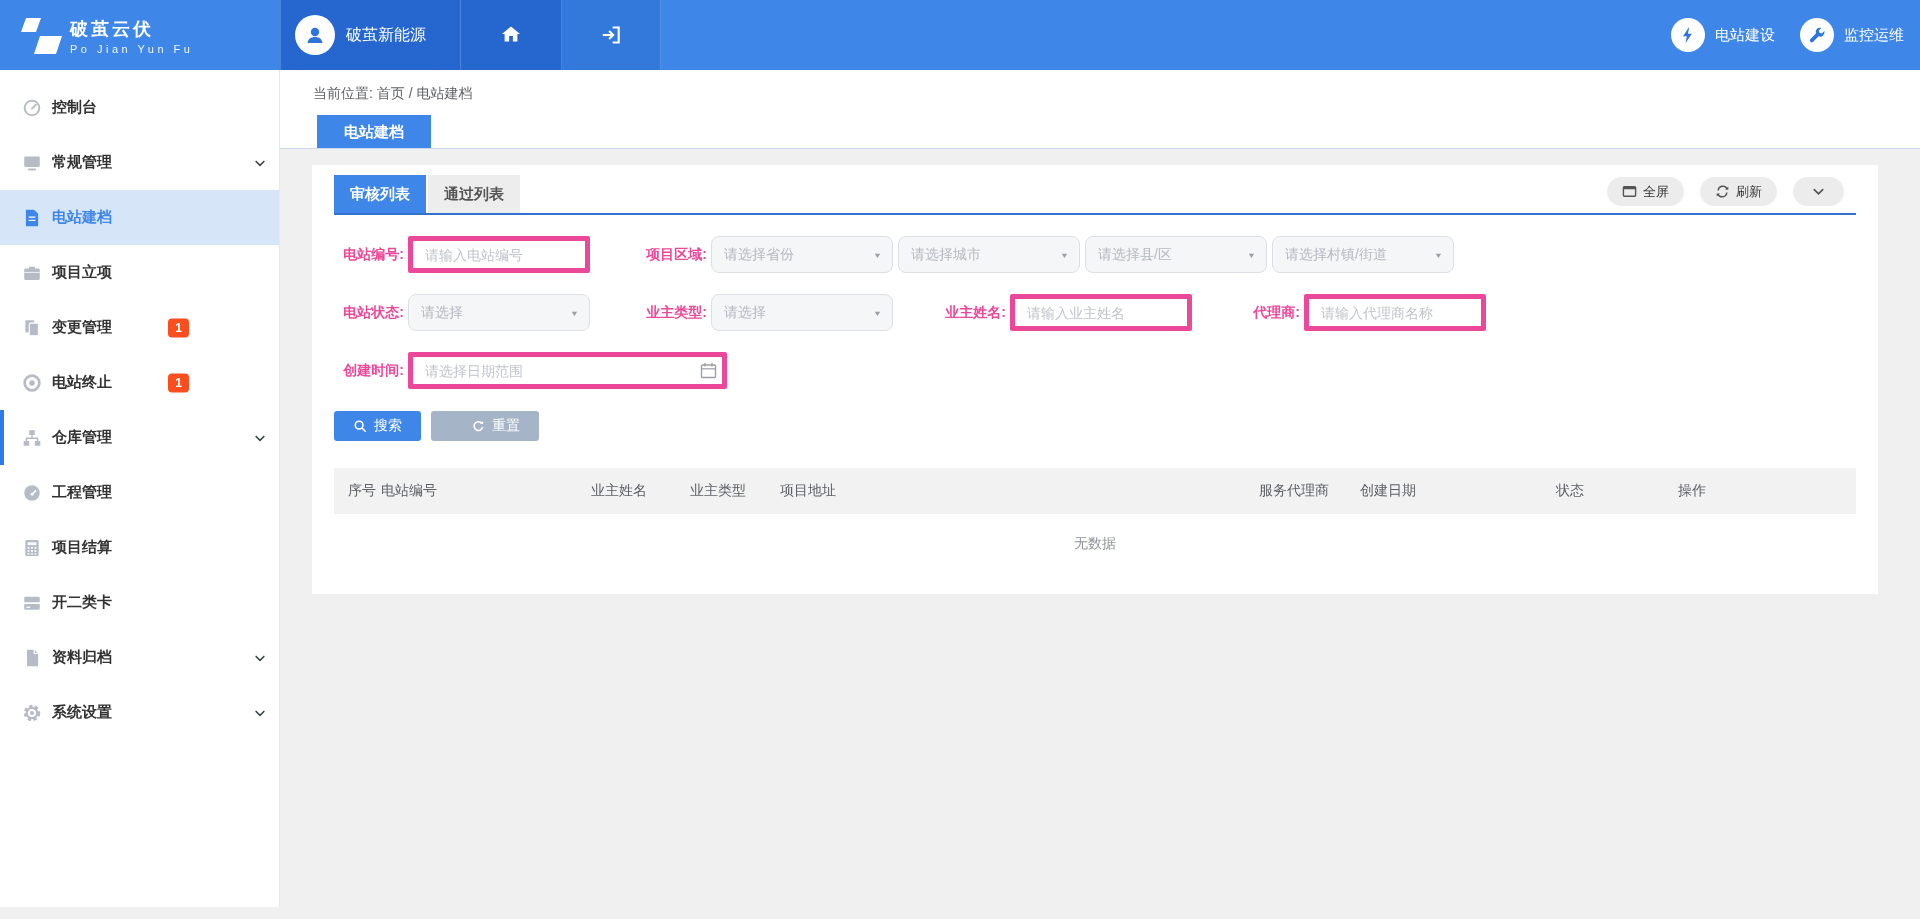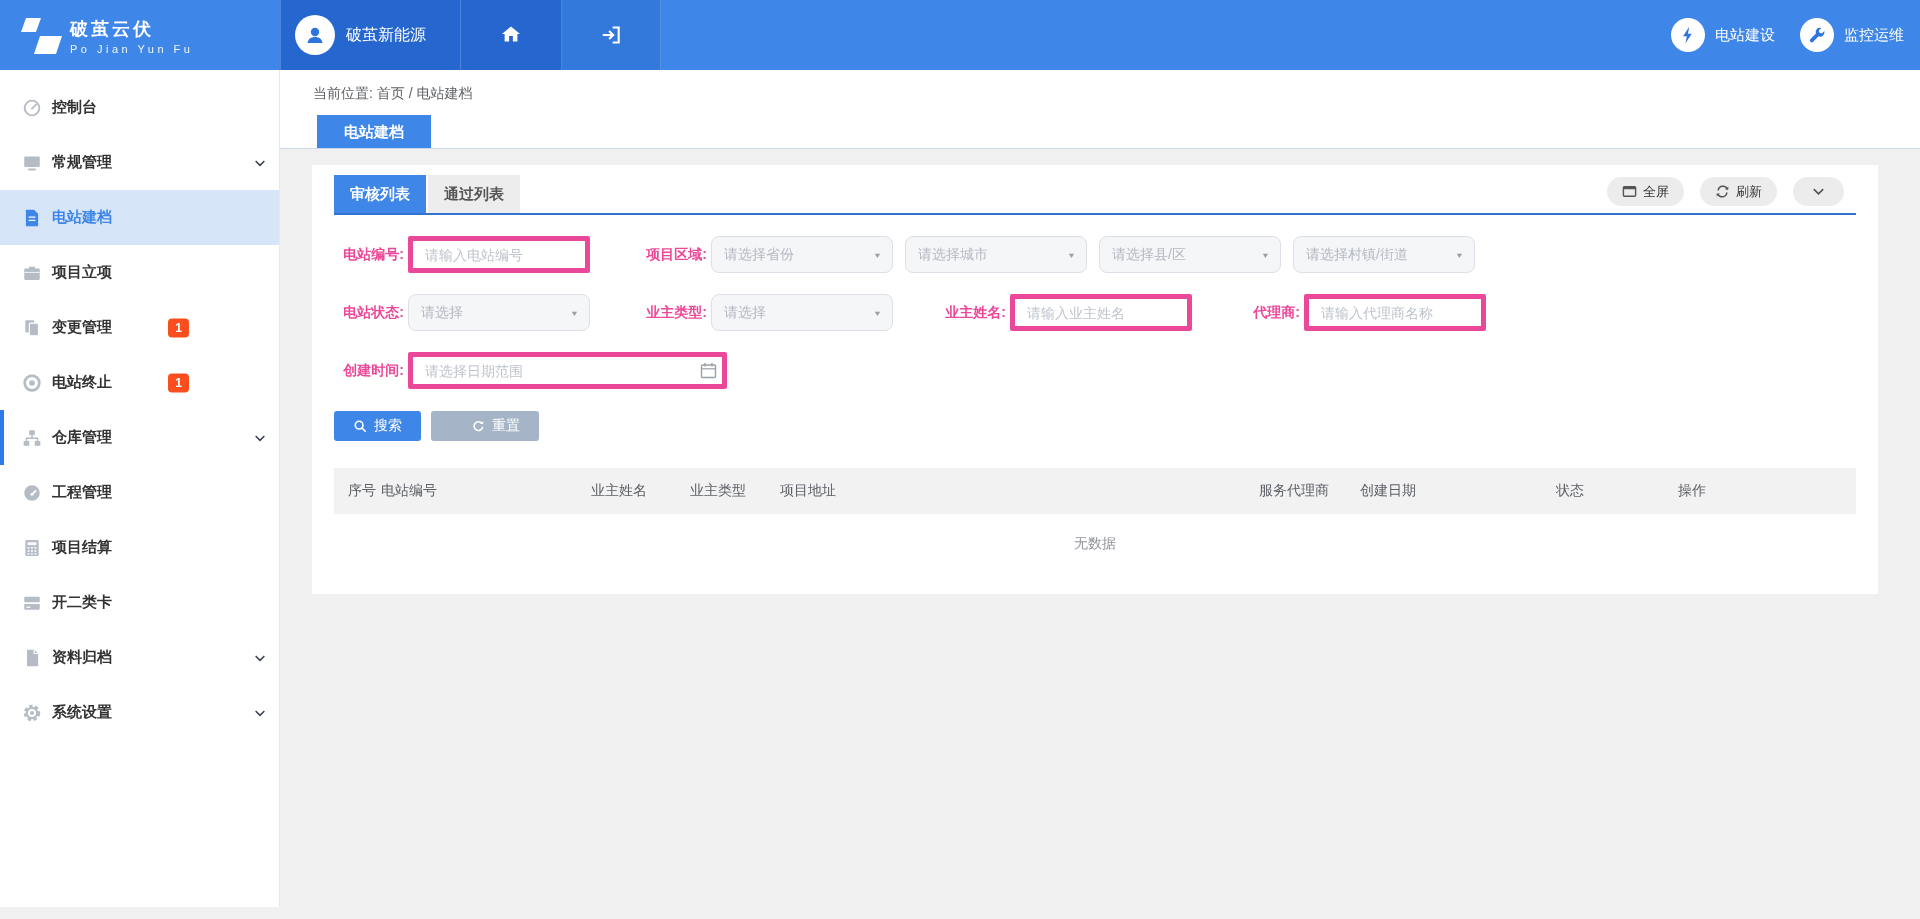--- a/index.html
+++ b/index.html
@@ -68,21 +68,21 @@
   .lb { font-size:14px; font-weight:700; color:#ec4899; white-space:nowrap; text-align:right;
     margin-right:4px; flex:none; }
   .w70{width:70px;} .w68{width:68px;} .w53{width:53px;}
   .ml49{margin-left:49px;} .ml45{margin-left:45px;} .ml55{margin-left:55px;}
   .inp { width:182px; height:37px; border:5px solid #ec4899; border-radius:2px; background:#fff;
     font-size:14px; color:#0f172a; padding:0 12px; outline:none; font-family:inherit; }
   .inp::placeholder { color:#bfc4cc; }
   .sel { width:182px; height:37px; border:1px solid #dcdfe6; border-radius:8px; background:#f5f6f8;
     display:flex; align-items:center; justify-content:space-between; padding:0 10px 0 12px;
     cursor:pointer; }
-  .sel + .sel { margin-left:12px; }
+  .sel + .sel { margin-left:5px; }
   .sel .ph { font-size:14px; color:#b4b9c2; }
   .sel .caret { font-size:9px; color:#9aa0a8; transform:scaleY(.85); }
   .date-wrap { position:relative; width:319px; }
   .date-wrap .inp { width:319px; padding-right:34px; }
   .date-wrap svg { position:absolute; right:10px; top:10px; width:17px; height:17px; }
 
   .btn-row { margin-top:22px; display:flex; align-items:center; }
   .btn { height:30px; border:none; border-radius:3px; font-size:14px; color:#fff;
     display:inline-flex; align-items:center; gap:7px; padding:0 19px; cursor:pointer;
     font-family:inherit; }

